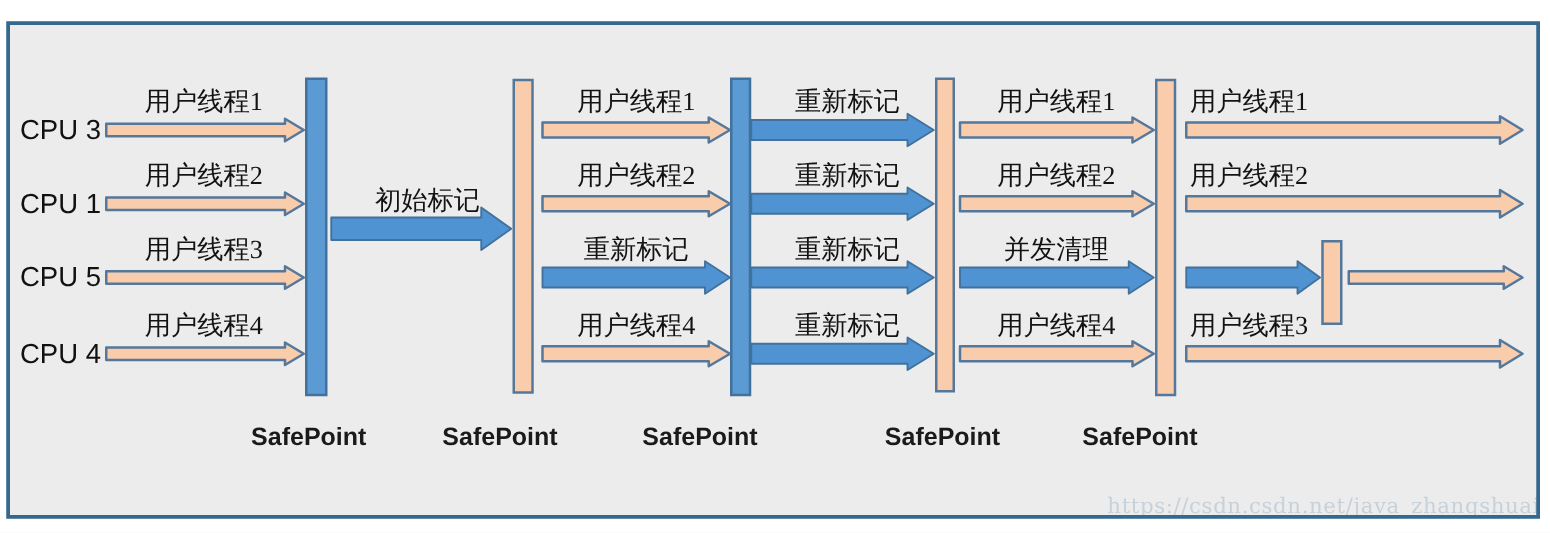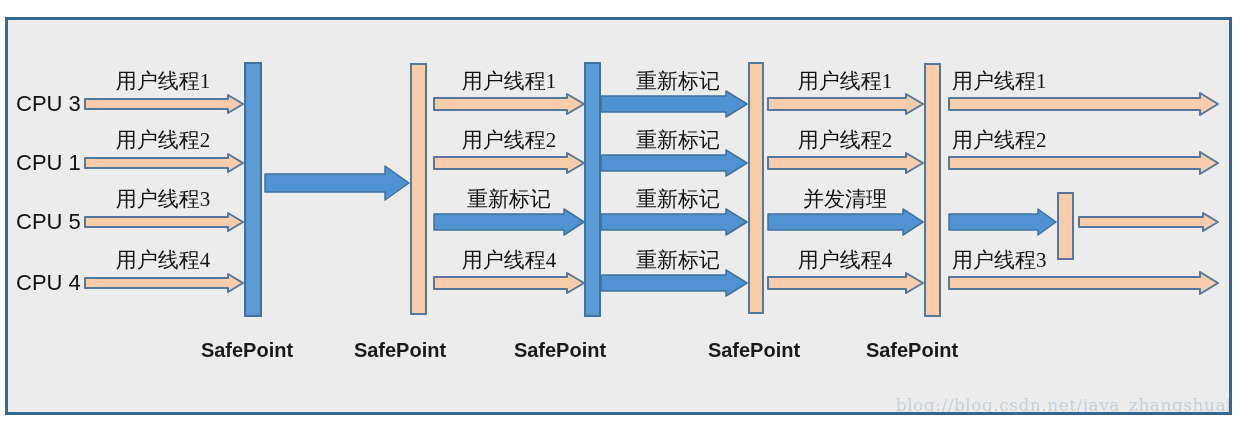--- a/index.html
+++ b/index.html
@@ -43,21 +43,21 @@
   svg .arr-orange{fill:#f9cdab;stroke:#54779c;stroke-width:2;stroke-linejoin:round;}
   svg .arr-blue{fill:#4f93d2;stroke:#41719c;stroke-width:1.5;stroke-linejoin:round;}
 </style>
 </head>
 <body>
 
 <div class="canvas">
 
   <div class="frame-bg"></div>
 
-  <div class="watermark">blog://blog.csdn.net/java_zhangshuai</div>
+  <div class="watermark">https://csdn.csdn.net/java_zhangshuai</div>
 
   <svg class="shapes" width="1240" height="426" viewBox="0 0 1240 426">
 
     <rect class="bar-blue" x="245" y="63" width="16" height="253"></rect>
     <rect class="bar-orange" x="411" y="64" width="15" height="250"></rect>
     <rect class="bar-blue" x="585" y="63" width="15" height="253"></rect>
     <rect class="bar-orange" x="749" y="63" width="14" height="250"></rect>
     <rect class="bar-orange" x="925" y="64" width="15" height="252"></rect>
     <rect class="bar-orange" x="1058" y="193" width="15" height="66"></rect>
 
@@ -93,20 +93,21 @@
   <div class="lbl cpu-lbl" style="left:16px;top:90px;">CPU 3</div>
   <div class="lbl cpu-lbl" style="left:16px;top:149px;">CPU 1</div>
   <div class="lbl cpu-lbl" style="left:16px;top:208px;">CPU 5</div>
   <div class="lbl cpu-lbl" style="left:16px;top:269px;">CPU 4</div>
 
   <div class="lbl thread-lbl" style="left:98px;top:68px;">用户线程1</div>
   <div class="lbl thread-lbl" style="left:98px;top:127px;">用户线程2</div>
   <div class="lbl thread-lbl" style="left:98px;top:186px;">用户线程3</div>
   <div class="lbl thread-lbl" style="left:98px;top:247px;">用户线程4</div>
 
+  <div class="lbl thread-lbl" style="left:277px;top:147px;">初始标记</div>
 
   <div class="lbl thread-lbl" style="left:444px;top:68px;">用户线程1</div>
   <div class="lbl thread-lbl" style="left:444px;top:127px;">用户线程2</div>
   <div class="lbl thread-lbl" style="left:444px;top:186px;">重新标记</div>
   <div class="lbl thread-lbl" style="left:444px;top:247px;">用户线程4</div>
 
   <div class="lbl thread-lbl" style="left:613px;top:68px;">重新标记</div>
   <div class="lbl thread-lbl" style="left:613px;top:127px;">重新标记</div>
   <div class="lbl thread-lbl" style="left:613px;top:186px;">重新标记</div>
   <div class="lbl thread-lbl" style="left:613px;top:247px;">重新标记</div>

